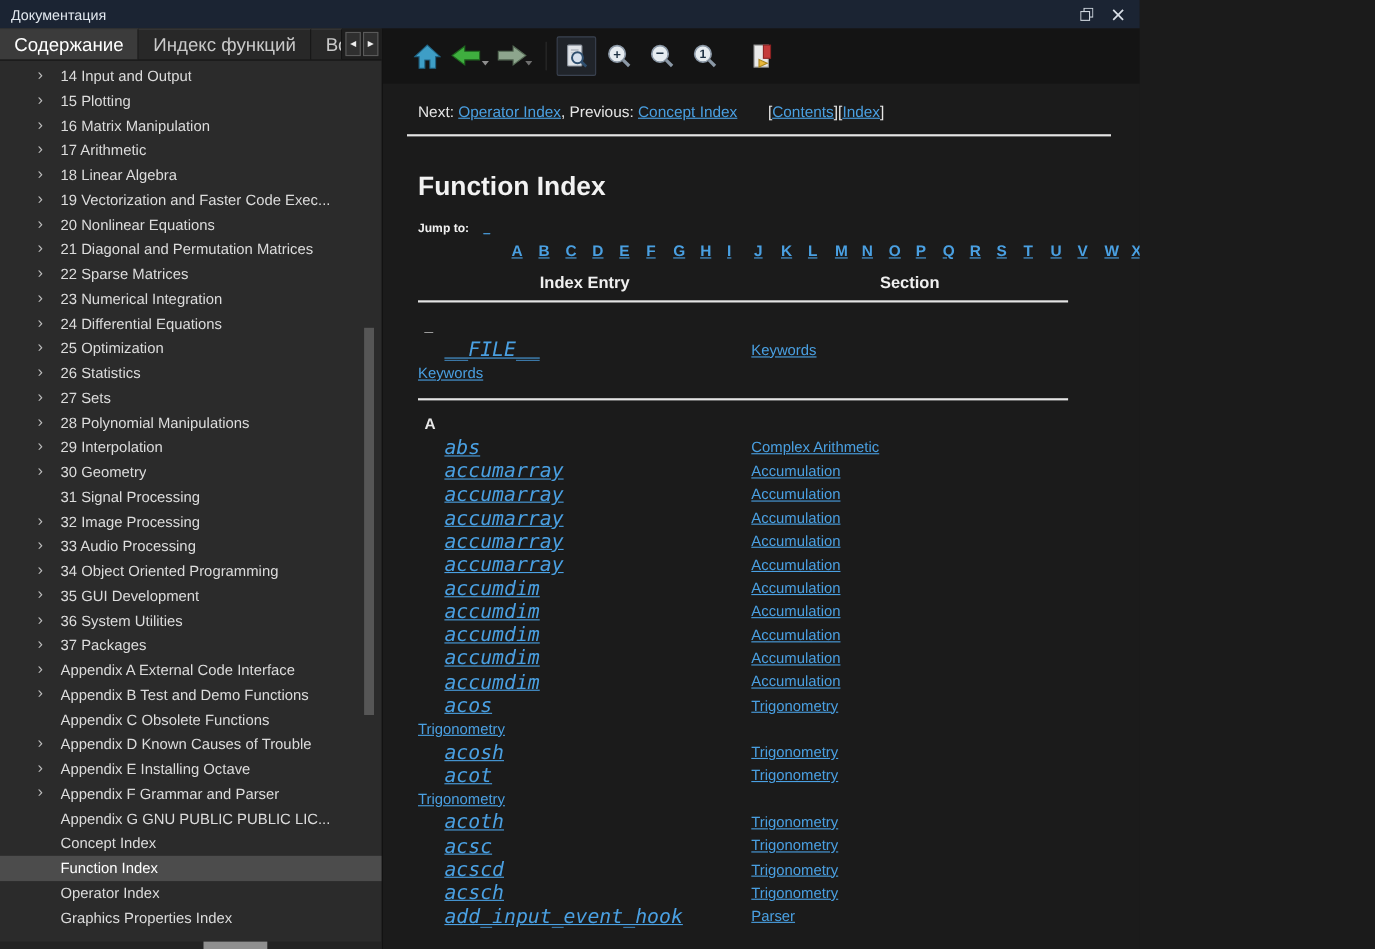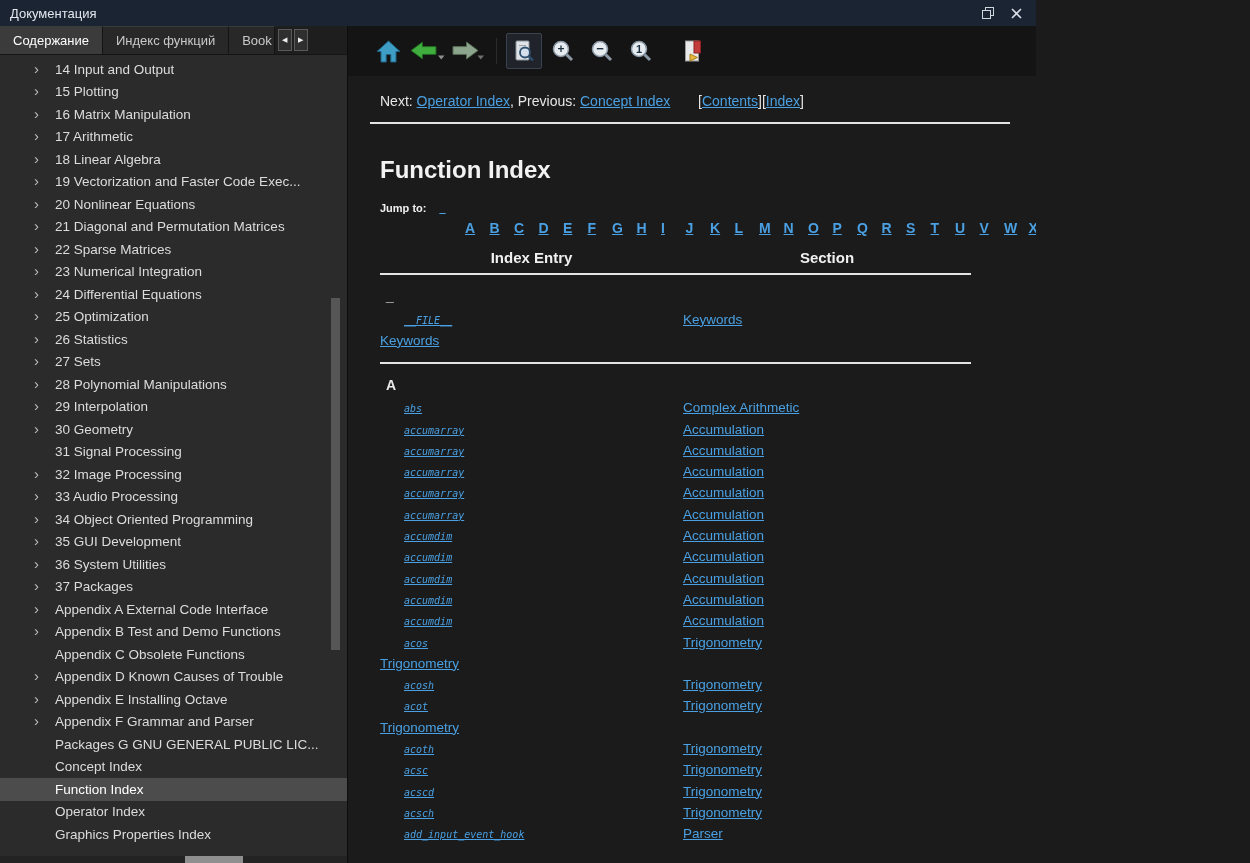--- a/index.html
+++ b/index.html
@@ -16,21 +16,21 @@
 
   
   .main{flex:1;display:flex;min-height:0;}
   .left{width:348px;flex:0 0 348px;display:flex;flex-direction:column;background:#2b2b2b;
     border-right:1px solid #0d0d0d;min-height:0;}
   .right{flex:1;display:flex;flex-direction:column;min-width:0;background:#1b1b1b;}
 
   
   .tabbar{height:29px;flex:0 0 29px;display:flex;background:#1e1e1e;border-bottom:1px solid #141414;
     align-items:stretch;}
-  .tab{display:flex;align-items:center;padding:0 13px;font-size:13px;color:#c9c9c9;
+  .tab{display:flex;align-items:center;padding:0 13px;font-size:17px;color:#c9c9c9;
     background:#282828;border-right:1px solid #141414;border-top:1px solid #3a3a3a;white-space:nowrap;}
   .tab.active{background:#3b3b3b;color:#ffffff;}
   .tab.cut{max-width:54px;overflow:hidden;padding-right:2px;}
   .tab-scrollers{display:flex;align-items:center;gap:2px;padding:2px 3px;}
   .tab-scroll-btn{width:14px;height:22px;background:#2f2f2f;border:1px solid #5a5a5a;
     color:#eeeeee;font-size:7px;display:flex;align-items:center;justify-content:center;cursor:default;}
 
   
   .tree{flex:1;position:relative;overflow:hidden;padding-top:3px;}
   .tree-row{height:22.5px;display:flex;align-items:center;color:#dcdcdc;font-size:13.5px;
@@ -70,21 +70,21 @@
   .index-table{width:591px;margin-top:13px;}
   .tbl-header{display:flex;font-weight:bold;color:#f0f0f0;font-size:15px;padding-bottom:7px;
     border-bottom:2px solid #e4e4e4;}
   .tbl-header .c1{width:303px;text-align:center;}
   .tbl-header .c2{flex:1;text-align:center;}
   .group-letter{margin:13px 0 4px 6px;font-weight:bold;color:#e8e8e8;font-size:14px;}
   .group-sep{border-top:2px solid #e4e4e4;margin-top:11px;}
   .idx-row{display:flex;height:21.3px;align-items:center;}
   .idx-row .c1{width:303px;padding-left:24px;}
   .idx-row .c2{flex:1;}
-  a.entry-link{font-family:"DejaVu Sans Mono",monospace;font-style:italic;font-size:10px;}
+  a.entry-link{font-family:"DejaVu Sans Mono",monospace;font-style:italic;font-size:18px;}
   a.section-link{font-size:13.5px;}
 </style>
 </head>
 <body>
 
 <div class="window">
 
   <div class="titlebar">
     <span class="title">Документация</span>
     <span class="win-btn">
@@ -240,21 +240,21 @@
             <div class="tree-row">
               <span class="chev">›</span>
               <span class="tree-label">Appendix E Installing Octave</span>
             </div>
             <div class="tree-row">
               <span class="chev">›</span>
               <span class="tree-label">Appendix F Grammar and Parser</span>
             </div>
             <div class="tree-row">
               <span class="chev"></span>
-              <span class="tree-label">Packages G GNU GENERAL PUBLIC LIC...</span>
+              <span class="tree-label">Appendix G GNU PUBLIC PUBLIC LIC...</span>
             </div>
             <div class="tree-row">
               <span class="chev"></span>
               <span class="tree-label">Concept Index</span>
             </div>
             <div class="tree-row selected">
               <span class="chev"></span>
               <span class="tree-label">Function Index</span>
             </div>
             <div class="tree-row">

